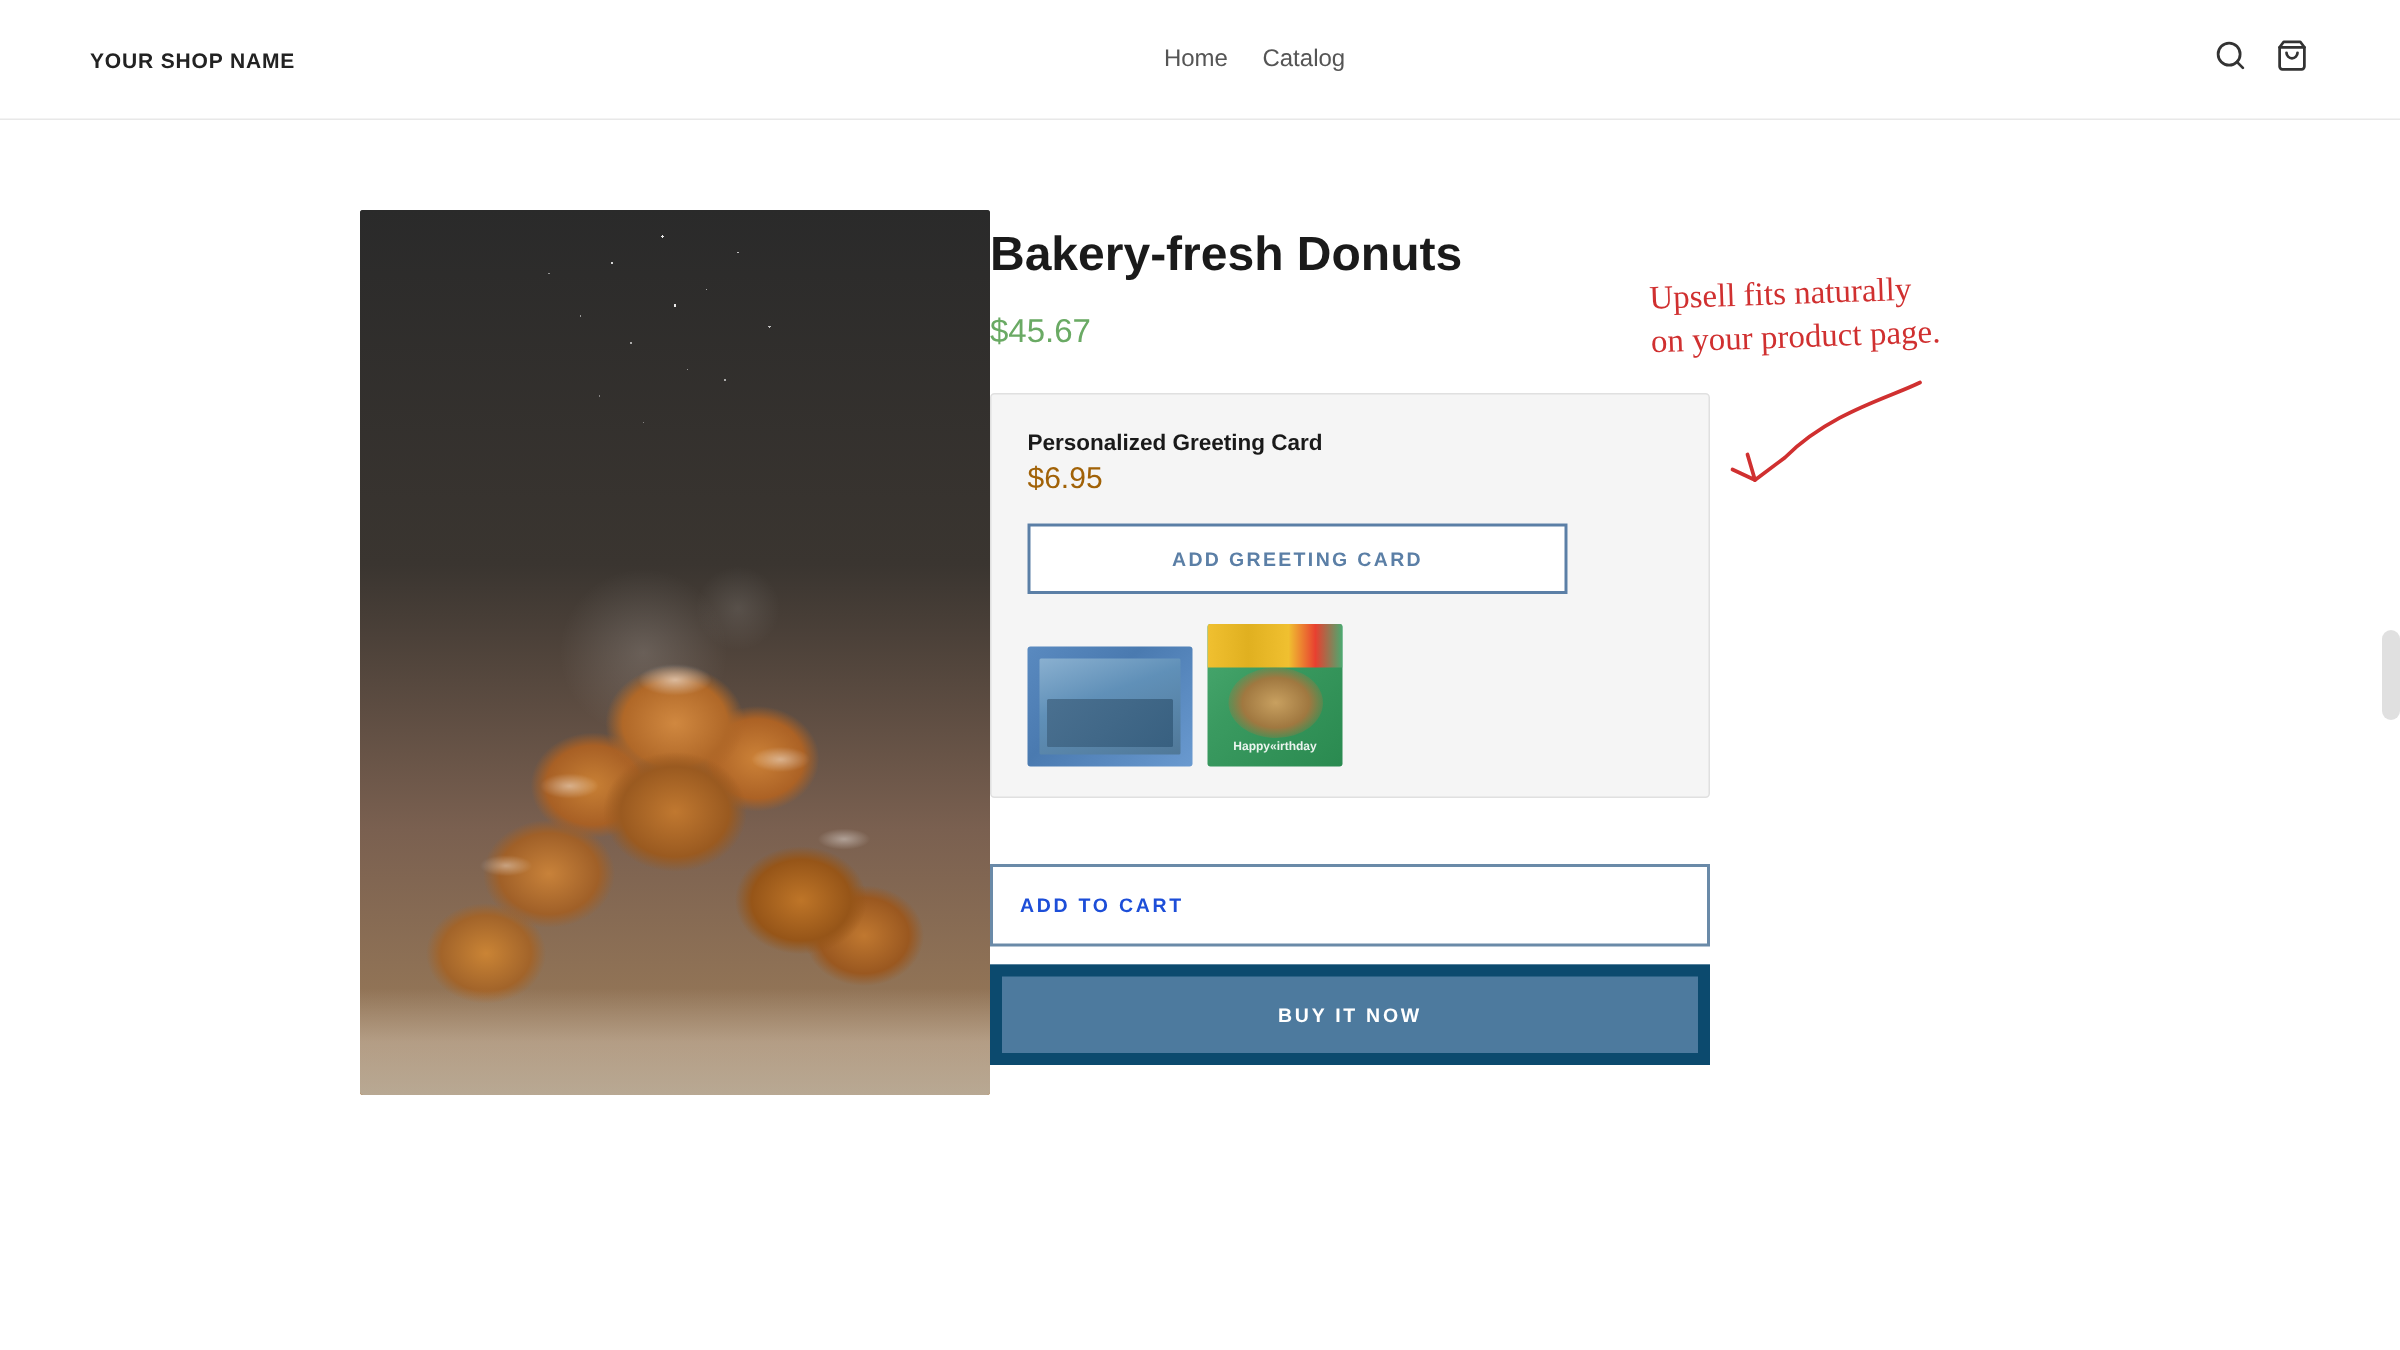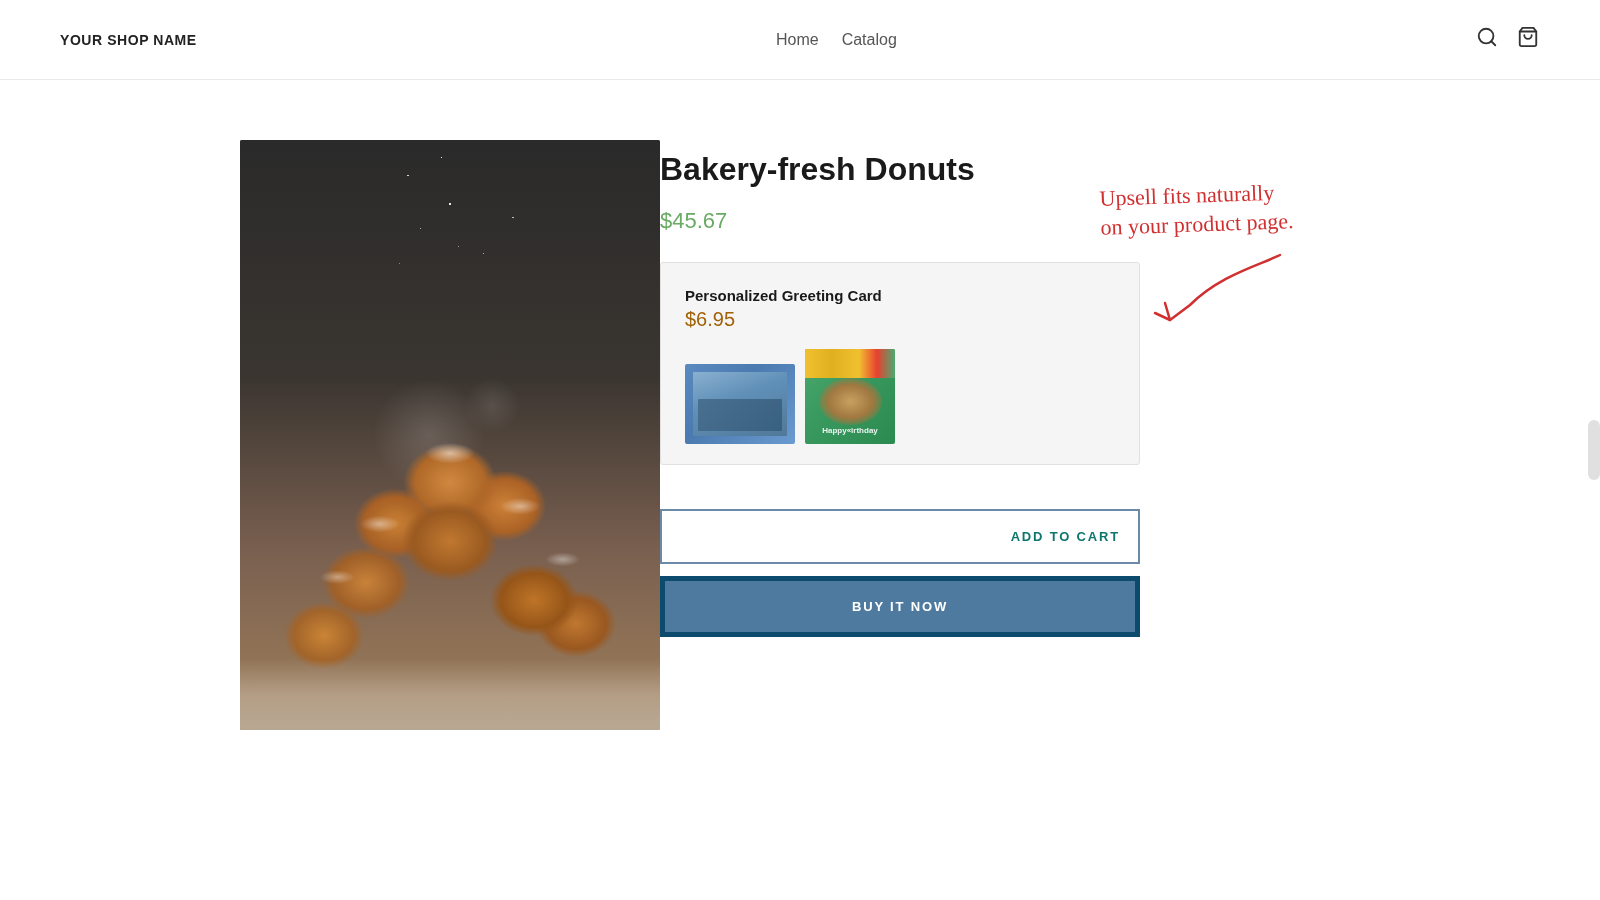--- a/index.html
+++ b/index.html
@@ -251,37 +251,37 @@
     }
 
     
     .add-to-cart-btn {
       display: block;
       width: 100%;
       max-width: 480px;
       padding: 18px;
       background: #fff;
       border: 2px solid #6a8aa8;
-      color: #0f766e;
+      color: #1d4ed8;
       font-size: 13px;
       font-weight: 600;
       letter-spacing: 0.14em;
       text-transform: uppercase;
       cursor: pointer;
-      text-align: right;
+      text-align: left;
       margin-bottom: 12px;
       transition: background 0.2s, color 0.2s;
     }
     .buy-now-btn {
       display: block;
       width: 100%;
       max-width: 480px;
       padding: 18px;
       background: #4d7a9e;
-      border: 5px solid #0c4a6e;
+      border: 8px solid #0c4a6e;
       color: #fff;
       font-size: 13px;
       font-weight: 600;
       letter-spacing: 0.14em;
       text-transform: uppercase;
       cursor: pointer;
       text-align: center;
       transition: background 0.2s;
     }
 
@@ -365,20 +365,21 @@
   <div class="product-details">
 
     <h1 class="product-title">Bakery-fresh Donuts</h1>
 
     <div class="product-price">$45.67</div>
 
     <div class="upsell-box">
       <div class="upsell-title">Personalized Greeting Card</div>
       <div class="upsell-price">$6.95</div>
 
+      <button class="upsell-btn">ADD GREETING CARD</button>
 
       <div class="upsell-images">
 
         <div class="card-img-placeholder">
           <div class="card-photo"></div>
         </div>
 
         <div class="card-greeting-placeholder">
           <div class="dog-area"></div>
         </div>

